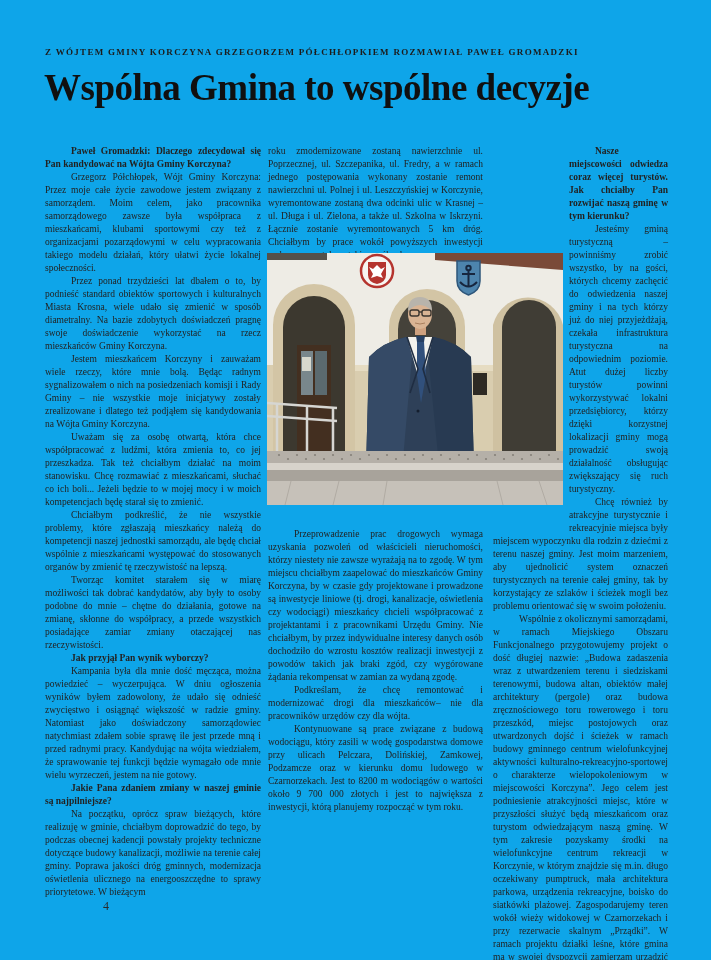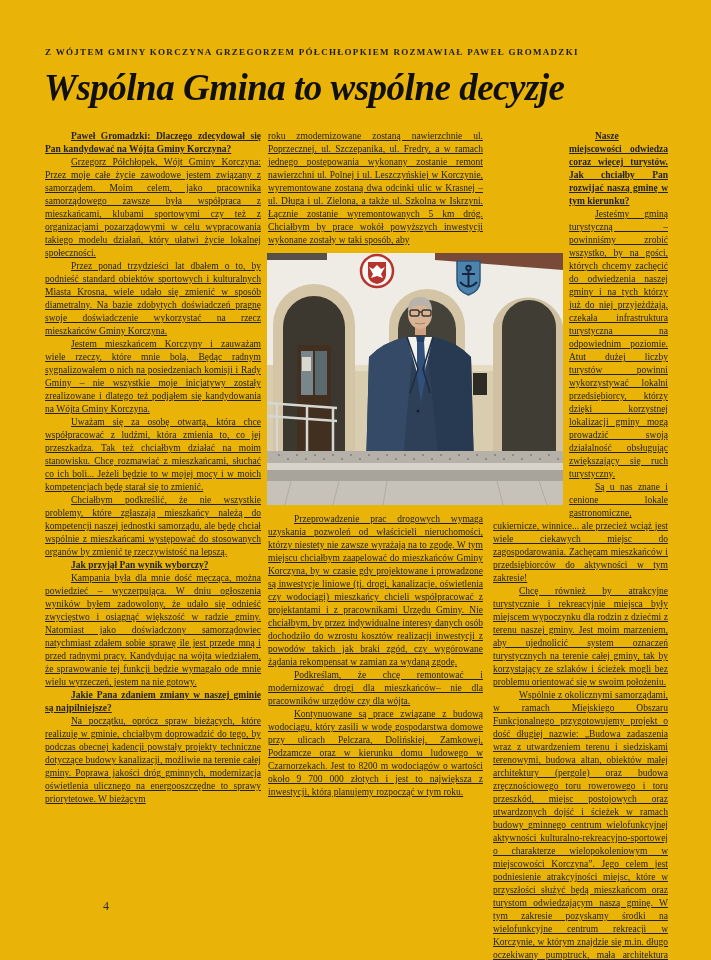--- a/index.html
+++ b/index.html
@@ -4,39 +4,39 @@
 <style>
   * { margin:0; padding:0; box-sizing:border-box; }
   html,body { background:#ffffff; }
   body {
     width:711px; height:960px;
     font-family:"Liberation Serif","DejaVu Serif",serif;
     color:#1f1f1f;
     position:relative;
     overflow:hidden;
   }
-  .page { position:absolute; inset:0; background:#eab308; }
+  .page { position:absolute; inset:0; background:#0ea5e9; }
 
   .kicker {
     position:absolute; left:45px; top:47px;
     font-size:9px; font-weight:bold; letter-spacing:1.3px;
     color:#1c1c1c; white-space:nowrap;
   }
   .title {
     position:absolute; left:44px; top:66px;
     font-size:37px; font-weight:bold; color:#101010;
-    letter-spacing:-0.5px; white-space:nowrap;font-style:italic;
+    letter-spacing:-0.5px; white-space:nowrap;
   }
 
   .content { position:absolute; left:45px; top:130px; width:623px; height:790px; }
 
   .col {
-    position:absolute; top:0;
+    position:absolute; top:15px;
     font-size:9.5px; line-height:13px;
-    text-align:justify; color:#222;text-decoration:underline;
+    text-align:justify; color:#222;
   }
   .col1 { left:0;   width:216px; }
   .col2 { left:223px; width:215px; }
   .col3 { left:448px; width:175px; }
 
   .para { text-indent:26px; }
   .para.q { font-weight:bold; }
   .para.cont { text-indent:0; }
 
   .photo-gap { height:266px; }
@@ -68,20 +68,21 @@
 
   <div class="content">
 
     <section class="col col1">
         <p class="para q">Paweł Gromadzki: Dlaczego zdecydował się Pan kandydować na Wójta Gminy Korczyna?</p>
         <p class="para">Grzegorz Półchłopek, Wójt Gminy Korczyna: Przez moje całe życie zawodowe jestem związany z samorządem. Moim celem, jako pracownika samorządowego zawsze była współpraca z mieszkańcami, klubami sportowymi czy też z organizacjami pozarządowymi w celu wypracowania takiego modelu działań, który ułatwi życie lokalnej społeczności.</p>
         <p class="para">Przez ponad trzydzieści lat dbałem o to, by podnieść standard obiektów sportowych i kulturalnych Miasta Krosna, wiele udało się zmienić w sposób diametralny. Na bazie zdobytych doświadczeń pragnę swoje doświadczenie wykorzystać na rzecz mieszkańców Gminy Korczyna.</p>
         <p class="para">Jestem mieszkańcem Korczyny i zauważam wiele rzeczy, które mnie bolą. Będąc radnym sygnalizowałem o nich na posiedzeniach komisji i Rady Gminy – nie wszystkie moje inicjatywy zostały zrealizowane i dlatego też podjąłem się kandydowania na Wójta Gminy Korczyna.</p>
         <p class="para">Uważam się za osobę otwartą, która chce współpracować z ludźmi, która zmienia to, co jej przeszkadza. Tak też chciałbym działać na moim stanowisku. Chcę rozmawiać z mieszkańcami, słuchać co ich boli... Jeżeli będzie to w mojej mocy i w moich kompetencjach będę starał się to zmienić.</p>
         <p class="para">Chciałbym podkreślić, że nie wszystkie problemy, które zgłaszają mieszkańcy należą do kompetencji naszej jednostki samorządu, ale będę chciał wspólnie z mieszkańcami występować do stosowanych organów by zmienić tę rzeczywistość na lepszą.</p>
+        <p class="para">Tworząc komitet starałem się w miarę możliwości tak dobrać kandydatów, aby były to osoby podobne do mnie – chętne do działania, gotowe na zmianę, skłonne do współpracy, a przede wszystkich posiadające zamiar zmiany otaczającej nas rzeczywistości.</p>
         <p class="para q">Jak przyjął Pan wynik wyborczy?</p>
         <p class="para">Kampania była dla mnie dość męcząca, można powiedzieć – wyczerpująca. W dniu ogłoszenia wyników byłem zadowolony, że udało się odnieść zwycięstwo i osiągnąć większość w radzie gminy. Natomiast jako doświadczony samorządowiec natychmiast zdałem sobie sprawę ile jest przede mną i przed radnymi pracy. Kandydując na wójta wiedziałem, że sprawowanie tej funkcji będzie wymagało ode mnie wielu wyrzeczeń, jestem na nie gotowy.</p>
         <p class="para q">Jakie Pana zdaniem zmiany w naszej gminie są najpilniejsze?</p>
         <p class="para">Na początku, oprócz spraw bieżących, które realizuję w gminie, chciałbym doprowadzić do tego, by podczas obecnej kadencji powstały projekty techniczne dotyczące budowy kanalizacji, możliwie na terenie całej gminy. Poprawa jakości dróg gminnych, modernizacja oświetlenia ulicznego na energooszczędne to sprawy priorytetowe. W bieżącym</p>
       </section>
 
     <section class="col col2">
       <div>
           <p class="para cont">roku zmodernizowane zostaną nawierzchnie ul. Poprzecznej, ul. Szczepanika, ul. Fredry, a w ramach jednego postępowania wykonany zostanie remont nawierzchni ul. Polnej i ul. Leszczyńskiej w Korczynie, wyremontowane zostaną dwa odcinki ulic w Krasnej – ul. Długa i ul. Zielona, a także ul. Szkolna w Iskrzyni. Łącznie zostanie wyremontowanych 5 km dróg. Chciałbym by prace wokół powyższych inwestycji wykonane zostały w taki sposób, aby</p>
         </div>
@@ -91,21 +92,20 @@
           <p class="para">Podkreślam, że chcę remontować i modernizować drogi dla mieszkańców– nie dla pracowników urzędów czy dla wójta.</p>
           <p class="para">Kontynuowane są prace związane z budową wodociągu, który zasili w wodę gospodarstwa domowe przy ulicach Pelczara, Dolińskiej, Zamkowej, Podzamcze oraz w kierunku domu ludowego w Czarnorzekach. Jest to 8200 m wodociągów o wartości około 9 700 000 złotych i jest to największa z inwestycji, którą planujemy rozpocząć w tym roku.</p>
         </div>
     </section>
 
     <section class="col col3">
       <div class="photo-wrap-spacer"></div>
       <div>
           <p class="para q">Nasze miejscowości odwiedza coraz więcej turystów. Jak chciałby Pan rozwijać naszą gminę w tym kierunku?</p>
           <p class="para">Jesteśmy gminą turystyczną – powinniśmy zrobić wszystko, by na gości, których chcemy zachęcić do odwiedzenia naszej gminy i na tych którzy już do niej przyjeżdżają, czekała infrastruktura turystyczna na odpowiednim poziomie. Atut dużej liczby turystów powinni wykorzystywać lokalni przedsiębiorcy, którzy dzięki korzystnej lokalizacji gminy mogą prowadzić swoją działalność obsługując zwiększający się ruch turystyczny.</p>
-          <p class="para">Są u nas znane i cenione lokale gastronomiczne, cukiernicze, winnice... ale przecież wciąż jest wiele ciekawych miejsc do zagospodarowania. Zachęcam mieszkańców i przedsiębiorców do aktywności w tym zakresie!</p>
           <p class="para">Chcę również by atrakcyjne turystycznie i rekreacyjnie miejsca były miejscem wypoczynku dla rodzin z dziećmi z terenu naszej gminy. Jest moim marzeniem, aby ujednolicić system oznaczeń turystycznych na terenie całej gminy, tak by korzystający ze szlaków i ścieżek mogli bez problemu orientować się w swoim położeniu.</p>
           <p class="para">Wspólnie z okolicznymi samorządami, w ramach Miejskiego Obszaru Funkcjonalnego przygotowujemy projekt o dość długiej nazwie: „Budowa zadaszenia wraz z utwardzeniem terenu i siedziskami terenowymi, budowa altan, obiektów małej architektury (pergole) oraz budowa zręcznościowego toru rowerowego i toru przeszkód, miejsc postojowych oraz utwardzonych dojść i ścieżek w ramach budowy gminnego centrum wielofunkcyjnej aktywności kulturalno-rekreacyjno-sportowej o charakterze wielopokoleniowym w miejscowości Korczyna”. Jego celem jest podniesienie atrakcyjności miejsc, które w przyszłości służyć będą mieszkańcom oraz turystom odwiedzającym naszą gminę. W tym zakresie pozyskamy środki na wielofunkcyjne centrum rekreacji w Korczynie, w którym znajdzie się m.in. długo oczekiwany pumptruck, mała architektura parkowa, urządzenia rekreacyjne, boisko do siatkówki plażowej. Zagospodarujemy teren wokół wieży widokowej w Czarnorzekach i przy rezerwacie skalnym „Prządki”. W ramach projektu działki leśne, które gmina ma w swojej dyspozycji zamierzam urządzić w sposób planowy i udostępnić te tereny mieszkańcom i turystom.</p>
         </div>
     </section>
 
     <figure class="photo">
       <svg width="296" height="252" viewBox="0 0 296 252" xmlns="http://www.w3.org/2000/svg">
 
         <rect x="0" y="0" width="296" height="252" fill="#eeece5"></rect>
         <rect x="0" y="0" width="60" height="7" fill="#55514a"></rect>

